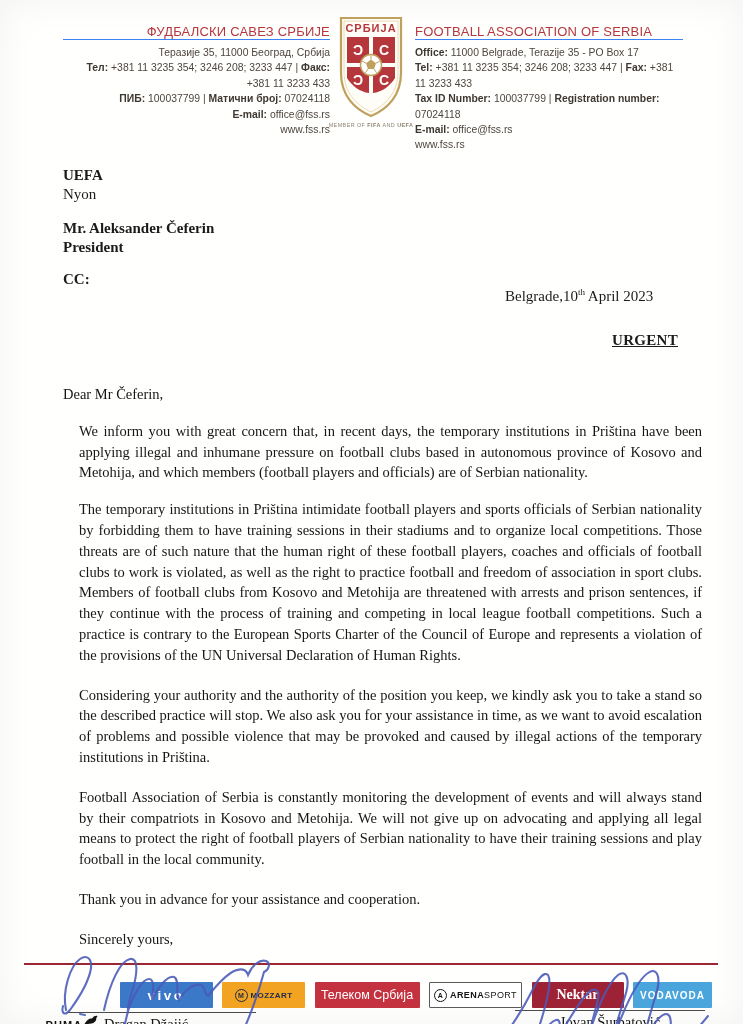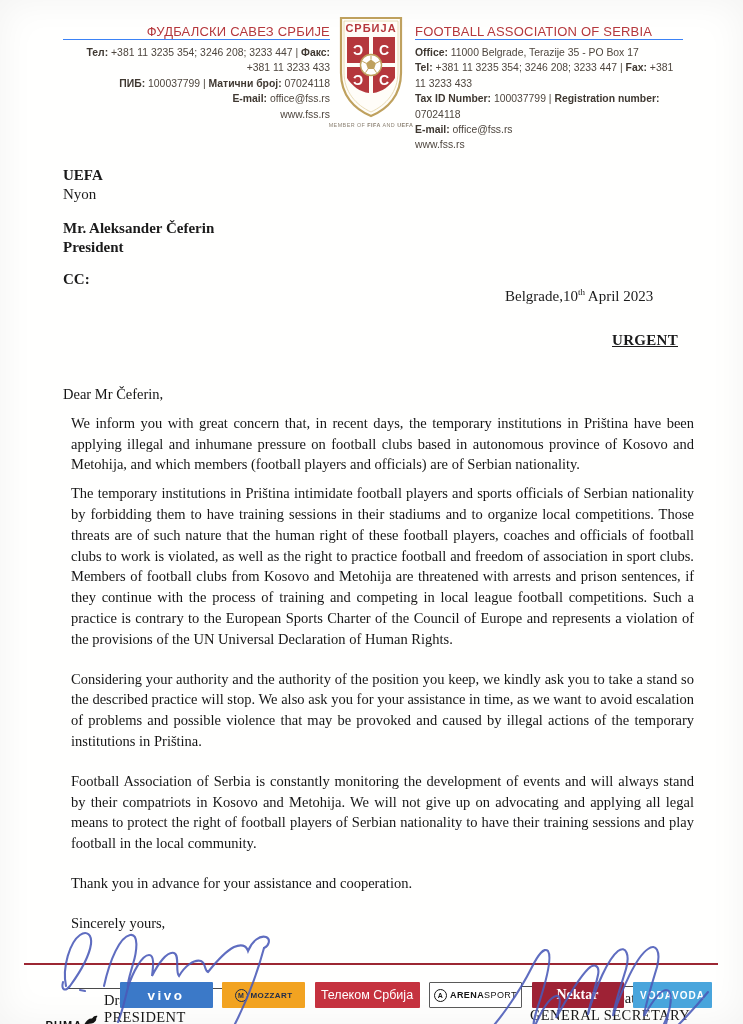--- a/index.html
+++ b/index.html
@@ -28,21 +28,21 @@
   .cc-row{display:flex;}
   .cc-label{font-weight:bold;width:38px;}
   .date-line{position:absolute;left:505px;top:287px;font-size:15px;white-space:nowrap;}
   .date-line sup{font-size:9px;}
   .urgent{position:absolute;left:612px;top:332px;font-size:15px;font-weight:bold;
     text-decoration:underline;letter-spacing:.3px;}
   
   .body-text{position:absolute;left:63px;top:384px;width:640px;font-size:14.5px;
     line-height:20.8px;color:#161616;}
   .body-text .salutation{margin:0 0 7px 0;}
-  .para{margin:8px;width:623px;text-align:justify;}
+  .para{margin:16px;width:623px;text-align:justify;}
   .para.spaced{margin-top:19px;}
   .closing{margin-top:19px;}
   
   .sig-row{position:relative;margin-top:8px;height:108px;width:640px;}
   .sig-ink{position:absolute;left:-5px;top:-8px;width:655px;height:140px;overflow:visible;
     pointer-events:none;z-index:2;}
   .sig-col{position:absolute;font-size:14.5px;line-height:17px;}
   .sig-left{left:5px;top:46px;width:188px;border-top:1.6px solid #4a4a4a;padding-top:3px;}
   .sig-left .sig-name,.sig-left .sig-title{padding-left:36px;}
   .sig-right{left:452px;top:44px;width:190px;border-top:1.6px solid #4a4a4a;padding-top:3px;text-align:center;}
@@ -66,20 +66,21 @@
     font-size:7px;font-weight:bold;margin-right:3px;flex:none;}
 </style>
 </head>
 <body>
 
 <div class="page">
 
   <div class="hdr hdr-left">
     <h1 class="hdr-title">ФУДБАЛСКИ САВЕЗ СРБИЈЕ</h1>
     <div class="hdr-lines">
+        <div><span>Теразије 35, 11000 Београд, Србија</span></div>
         <div><b>Тел:</b><span> +381 11 3235 354; 3246 208; 3233 447 | </span><b>Факс:</b><span> +381 11 3233 433</span></div>
         <div><b>ПИБ:</b><span> 100037799 | </span><b>Матични број:</b><span> 07024118</span></div>
         <div><b>E-mail:</b><span> office@fss.rs</span></div>
         <div><span>www.fss.rs</span></div>
       </div>
   </div>
 
   <div class="hdr hdr-right">
     <h1 class="hdr-title">FOOTBALL ASSOCIATION OF SERBIA</h1>
     <div class="hdr-lines">

